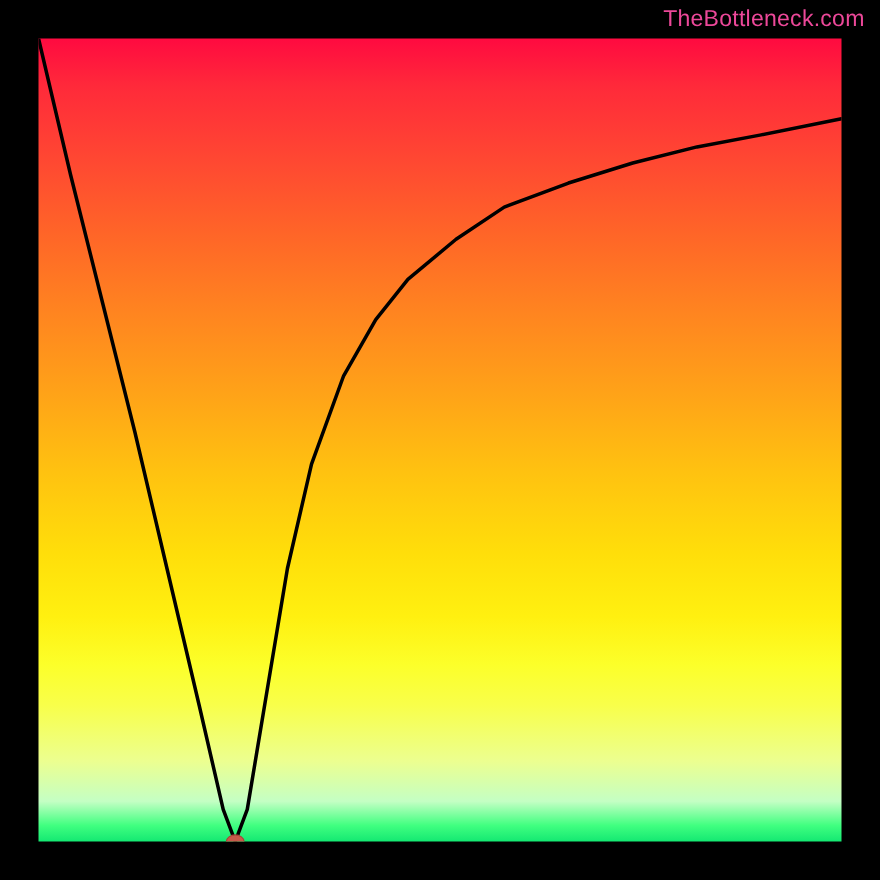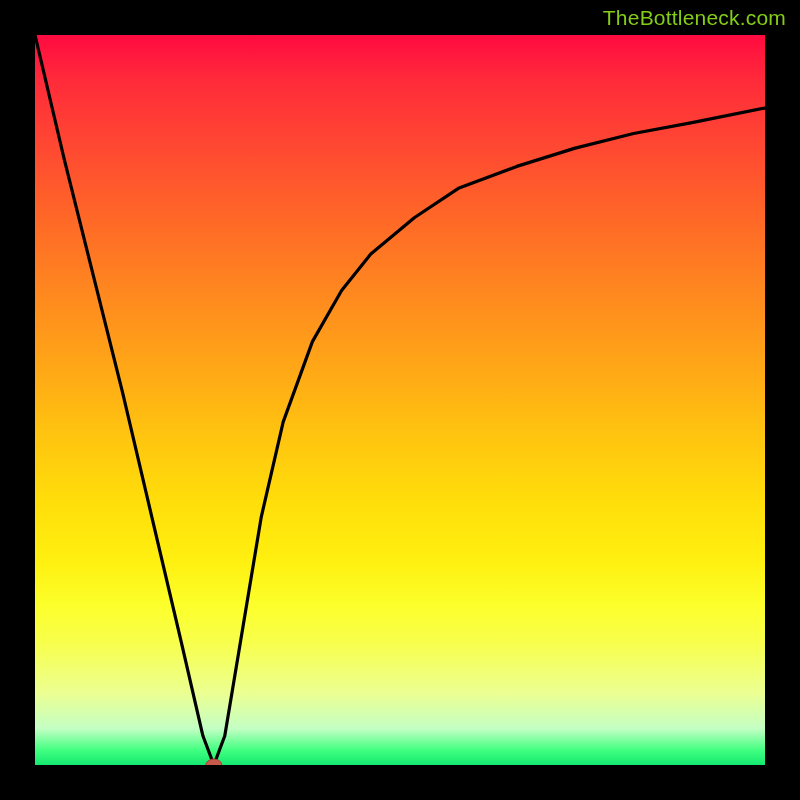--- a/index.html
+++ b/index.html
@@ -46,21 +46,21 @@
     position: absolute;
     left: 35px;
     top: 35px;
     width: 730px;
     height: 730px;
   }
   .watermark {
     position: absolute;
     top: 6px;
     right: 14px;
-    color: #84cc16;
+    color: #ec4899;
     font-size: 21px;
     letter-spacing: 0.2px;
     font-weight: 400;
     user-select: none;
   }
 </style>
 </head>
 <body>
 
 <div class="frame">

